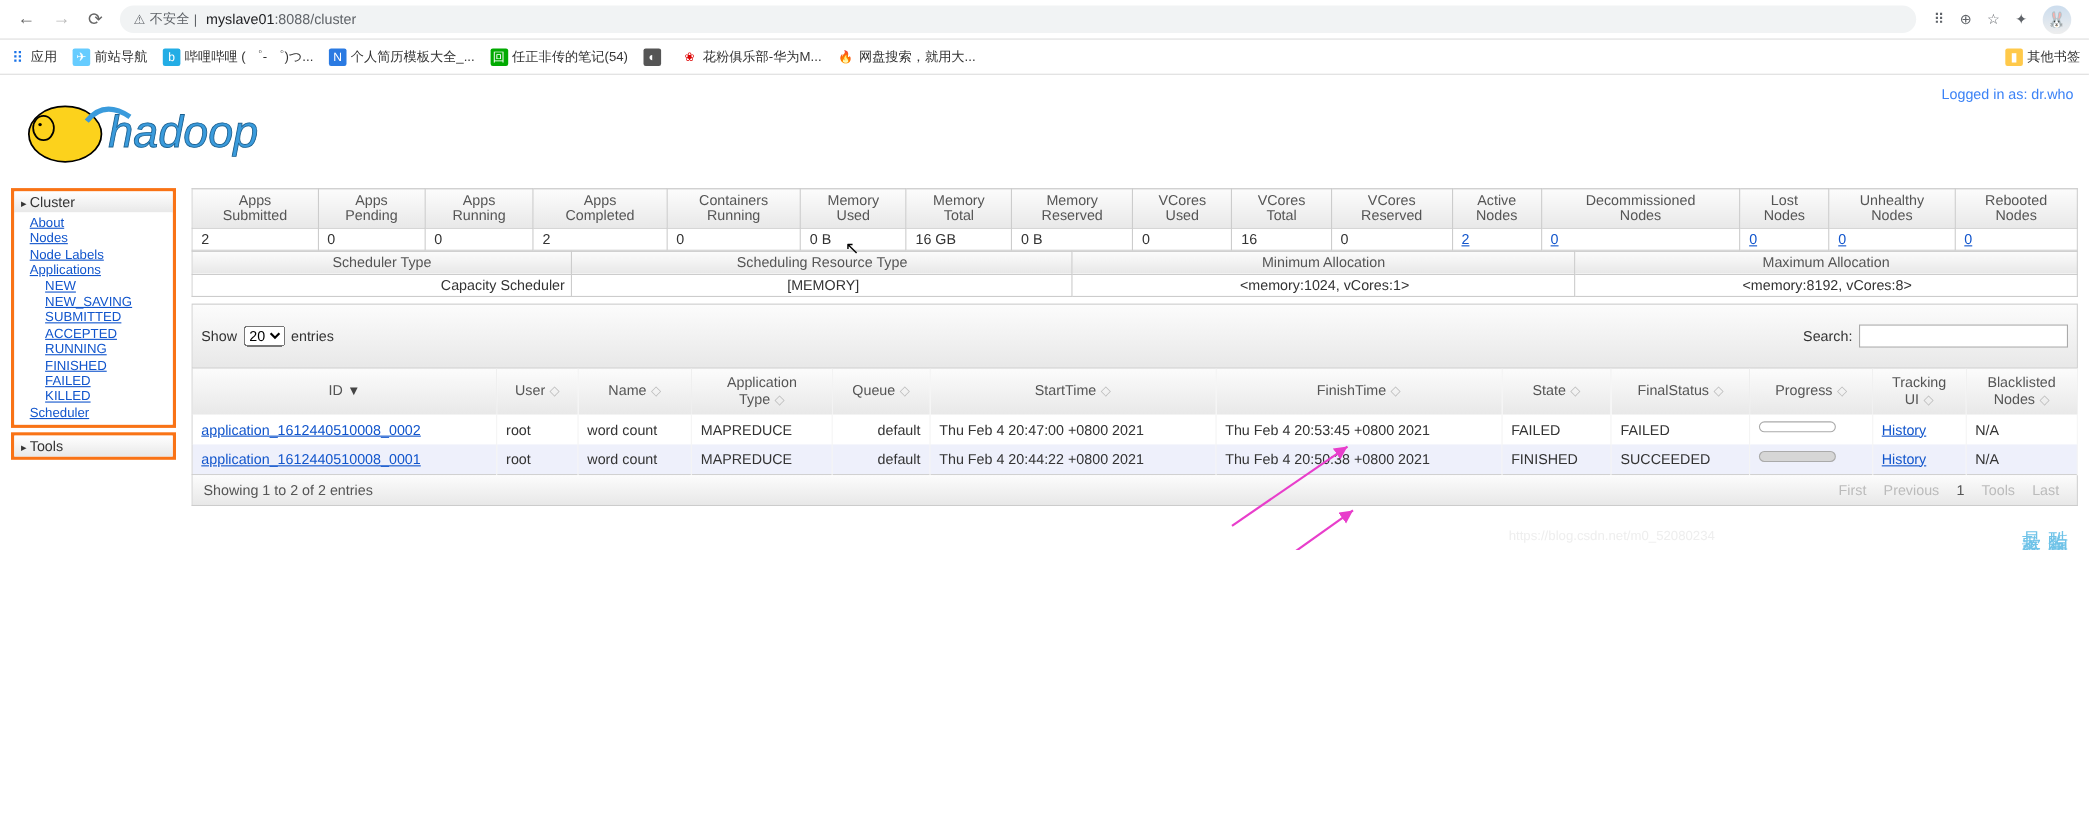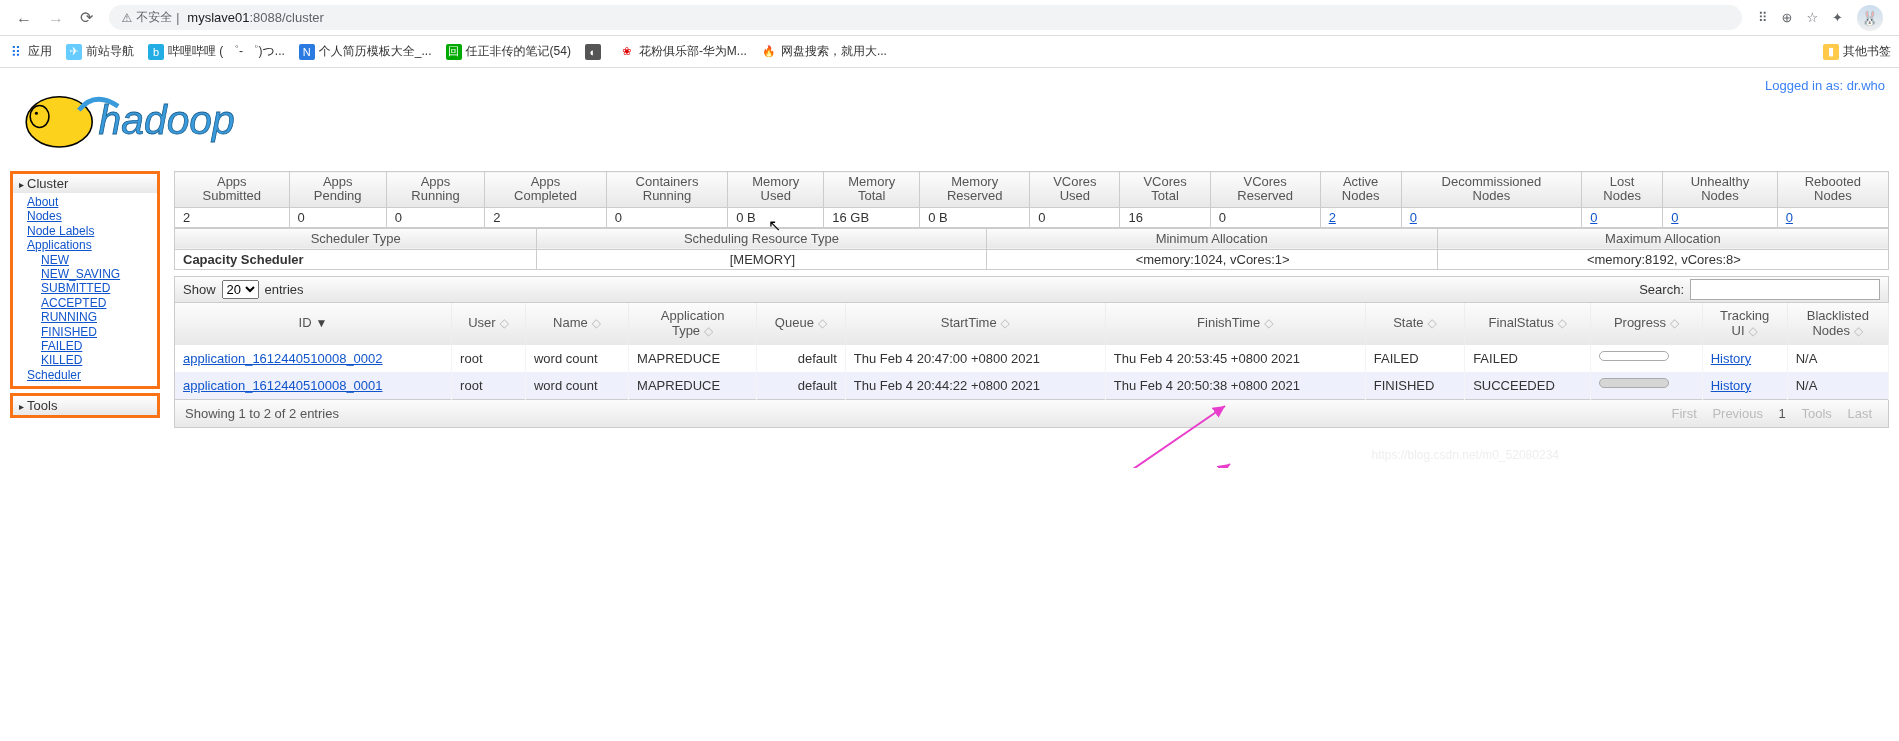--- a/index.html
+++ b/index.html
@@ -41,21 +41,21 @@
 
 .main { flex: 1; margin-left: 14px; overflow: hidden; }
 .section-title { font-size: 14px; color: #555; margin: 2px 0 4px 0; }
 
 table { border-collapse: collapse; width: 100%; }
 .metrics th, .metrics td { border: 1px solid #ccc; padding: 2px 6px; text-align: center; font-size: 13px; font-weight: normal; }
 .metrics thead th { background: linear-gradient(#fcfcfc,#e8e8e8); color: #555; line-height: 1.1; padding: 3px 6px; }
 .metrics td { text-align: left; padding-left: 8px; background: #fff; }
 .metrics td a { color: #1155cc; text-decoration: underline; }
 
-.controls { display: flex; background: linear-gradient(#fcfcfc,#e8e8e8); border: 1px solid #ccc; padding: 2px 8px; margin-top: 6px; }
+.controls { display: flex; background: linear-gradient(#fcfcfc,#e8e8e8); border: 1px solid #ccc; padding: 18px 8px; margin-top: 6px; }
 .controls .left { flex: 1; display: flex; align-items: center; gap: 6px; }
 .controls select { font-size: 13px; }
 .controls .right { display: flex; align-items: center; gap: 6px; }
 .controls input[type=text] { width: 190px; border: 1px solid #aaa; padding: 2px 4px; }
 
 .apps { border: 1px solid #ccc; border-top: none; }
 .apps th { background: linear-gradient(#fcfcfc,#e8e8e8); font-weight: normal; color: #555; padding: 6px 8px; position: relative; border-right: 1px solid #eee; font-size: 13px; line-height:1.15;}
 .apps th .sortmark { color: #bbb; font-size: 12px; margin-left: 4px; }
 .apps th .sortmark.active { color: #444; }
 .apps td { padding: 6px 8px; vertical-align: top; font-size: 13px; border-right: 1px solid #f4f4f4; }
@@ -228,21 +228,21 @@
         <thead>
             <tr id="sm-head">
               <th>Scheduler Type</th>
               <th>Scheduling Resource Type</th>
               <th>Minimum Allocation</th>
               <th>Maximum Allocation</th>
             </tr>
           </thead>
         <tbody>
             <tr id="sm-row">
-              <td style="text-align: left; font-weight: bold;">Capacity Scheduler</td>
+              <td style="text-align: right;">Capacity Scheduler</td>
               <td style="text-align: center;">[MEMORY]</td>
               <td style="text-align: center;">&lt;memory:1024, vCores:1&gt;</td>
               <td style="text-align: center;">&lt;memory:8192, vCores:8&gt;</td>
             </tr>
           </tbody>
       </table>
 
       <div class="controls">
         <div class="left">
           <span>Show</span>

